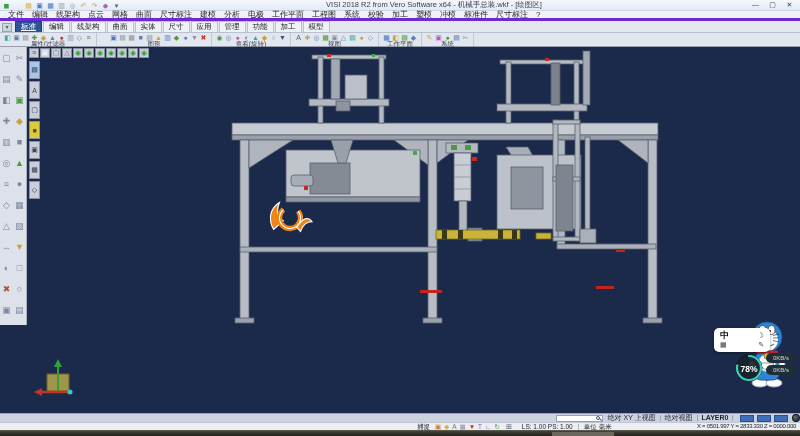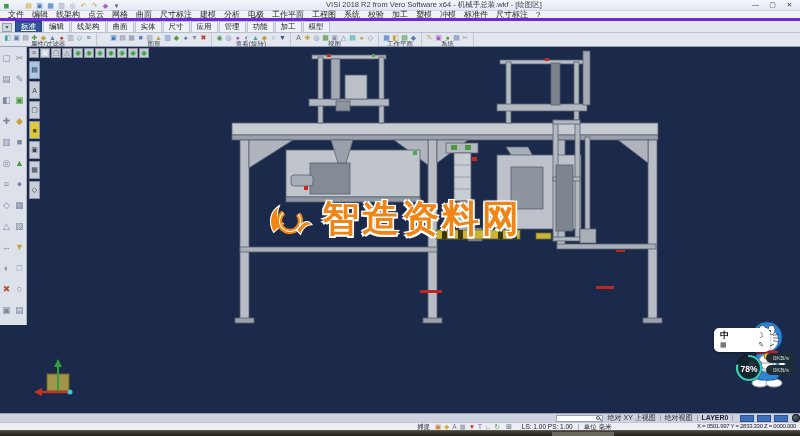--- a/index.html
+++ b/index.html
@@ -410,21 +410,20 @@
       <span class="ss-btn" style="color: rgb(58, 67, 86);">◇</span>
     </div>
 
   <div class="watermark">
     <svg width="48" height="44" viewBox="0 0 50 44">
       <path d="M8 36 C2 26 4 14 14 8 C10 18 13 24 18 27 Z" fill="#ef8516" stroke="#fff" stroke-width="1.2"></path>
       <circle cx="25" cy="24" r="11" fill="none" stroke="#ef8516" stroke-width="5.5" stroke-dasharray="52 18" transform="rotate(-40 25 24)"></circle>
       <circle cx="25" cy="24" r="11" fill="none" stroke="#fff" stroke-width="1" stroke-dasharray="52 18" transform="rotate(-40 25 24)"></circle>
       <path d="M32 34 C38 24 44 22 48 28 C42 28 38 32 36 38 Z" fill="#ef8516" stroke="#fff" stroke-width="1.2"></path>
     </svg>
-    <span class="wm-text">智造资料网</span>
   </div>
 
   <svg class="doraemon" width="44" height="78" viewBox="0 0 44 78">
     <ellipse cx="15" cy="63" rx="8" ry="4" fill="#fff" stroke="#9ab"></ellipse>
     <ellipse cx="29" cy="63" rx="8" ry="4" fill="#fff" stroke="#9ab"></ellipse>
     <rect x="10" y="33" width="24" height="27" rx="6" fill="#2f84d6" stroke="#1c5ca3"></rect>
     <circle cx="8" cy="40" r="4" fill="#2f84d6" stroke="#1c5ca3"></circle>
     <circle cx="36" cy="40" r="4" fill="#2f84d6" stroke="#1c5ca3"></circle>
     <circle cx="7" cy="44" r="3" fill="#fff" stroke="#9ab"></circle>
     <circle cx="37" cy="44" r="3" fill="#fff" stroke="#9ab"></circle>

